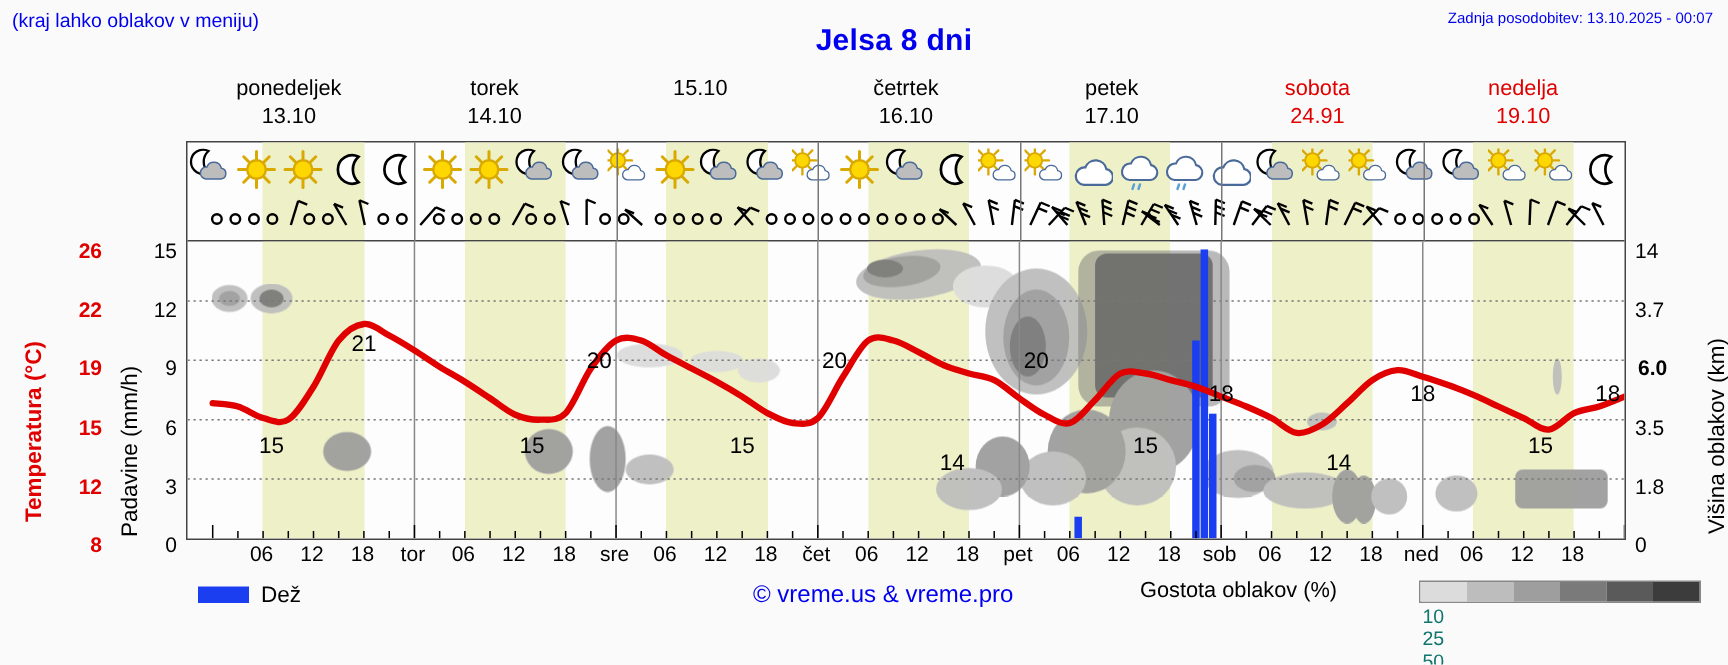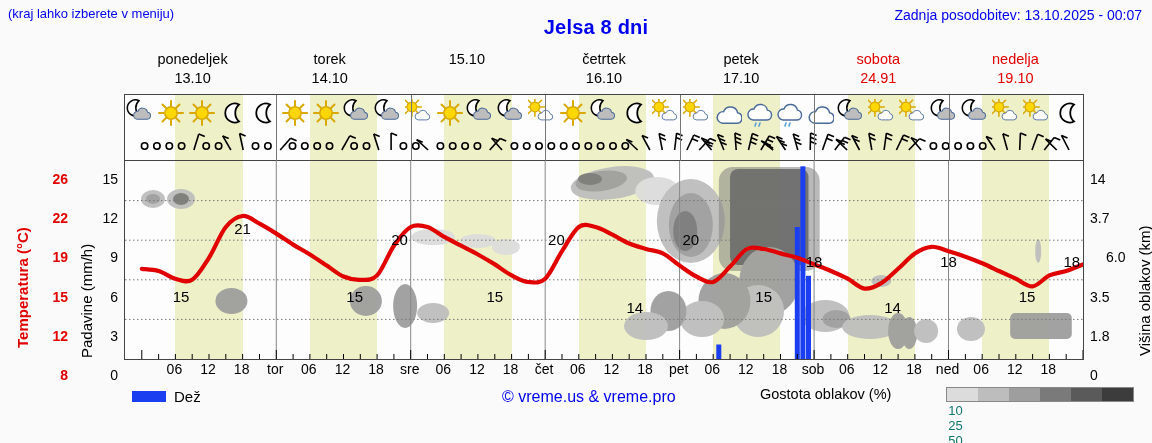--- a/index.html
+++ b/index.html
@@ -29,21 +29,21 @@
     text-align: center;
     font-size: 20px;
     font-weight: bold;
     color: #0000ee;
     letter-spacing: .2px;
     margin-left: 40px;
   }
   .updated {
     position: absolute;
     right: 10px; top: 7px;
-    font-size: 14px;
+    font-size: 10px;
     color: #0000ee;
     white-space: nowrap;
   }
 
   
   .day-headers {
     position: absolute;
     left: 124px; top: 50px;
     width: 960px; height: 42px;
     display: flex;
@@ -138,21 +138,20 @@
     font-size: 15px;
   }
   .tick-col {
     position: absolute;
     font-size: 14px;
   }
   .tick {
     position: absolute;
     white-space: nowrap;
     line-height: 14px;
-    margin-top: 12px;
   }
   .tick.temp { color: #e00000; font-weight: bold; right: 0; text-align: right; }
   .tick.prec { color: #000; right: 0; text-align: right; }
   .tick.cloud { color: #000; left: 0; text-align: left; }
 
   
   .xlabels {
     position: absolute;
     left: 124px; top: 361px;
     width: 960px; height: 20px;
@@ -205,21 +204,21 @@
     display: flex;
     font-size: 13px;
     color: #0f766e;
     flex-direction: column;
   }
   .cl-nums span { width: 31px; text-align: center; display: block; }
 </style>
 </head>
 <body>
 
-<div class="top-note">(kraj lahko izberete v meniju)</div>
+<div class="top-note">(kraj lahko oblakov v meniju)</div>
 <div class="page-title">Jelsa 8 dni</div>
 <div class="updated">Zadnja posodobitev: 13.10.2025 - 00:07</div>
 
 <div class="day-headers" id="day-headers">
     <div class="day-head">
       <span class="dname">ponedeljek</span>
       <span class="ddate">13.10</span>
     </div>
     <div class="day-head">
       <span class="dname">torek</span>
@@ -262,21 +261,21 @@
     <span class="tick prec" style="top: 0px; right: 0px;">15</span>
     <span class="tick prec" style="top: 39.2px; right: 0px;">12</span>
     <span class="tick prec" style="top: 78.4px; right: 0px;">9</span>
     <span class="tick prec" style="top: 117.6px; right: 0px;">6</span>
     <span class="tick prec" style="top: 156.8px; right: 0px;">3</span>
     <span class="tick prec" style="top: 196px; right: 0px;">0</span>
   </div>
 <div class="tick-col" id="cloud-ticks" style="left:1090px; top:160px; width:42px; height:210px;">
     <span class="tick cloud" style="top: 0px; left: 0px;">14</span>
     <span class="tick cloud" style="top: 39.2px; left: 0px;">3.7</span>
-    <span class="tick cloud" style="top: 78.4px; left: 16px;">6.0</span>
+    <span class="tick cloud" style="top: 78.4px; left: 2px; font-weight: bold;">6.0</span>
     <span class="tick cloud" style="top: 117.6px; left: 0px;">3.5</span>
     <span class="tick cloud" style="top: 156.8px; left: 0px;">1.8</span>
     <span class="tick cloud" style="top: 196px; left: 0px;">0</span>
   </div>
 
 <div class="plotwrap">
 
   <div id="strip-bands" style="position: absolute; left: 0px; top: 0px; width: 100%; height: 66px;">
       <div class="band-strip" style="left: 50.4211px; width: 67.2281px;"></div>
       <div class="band-strip" style="left: 184.877px; width: 67.2281px;"></div>

